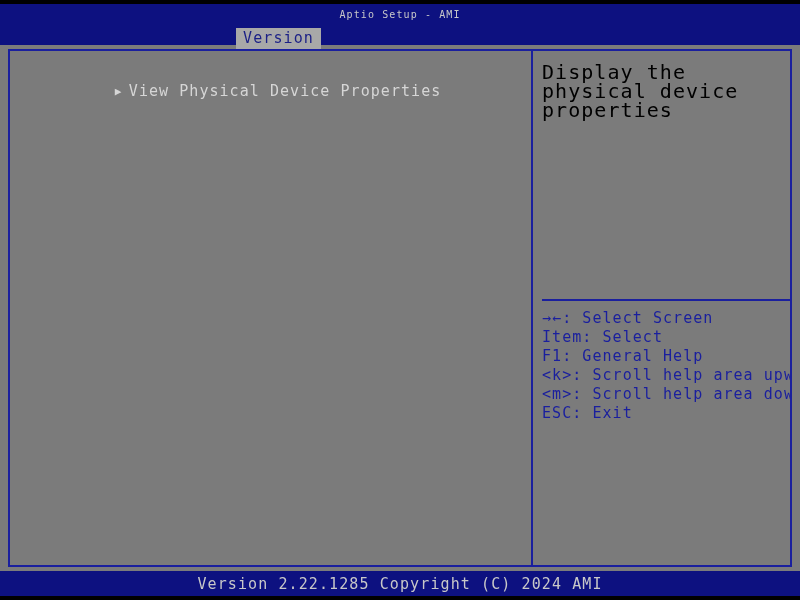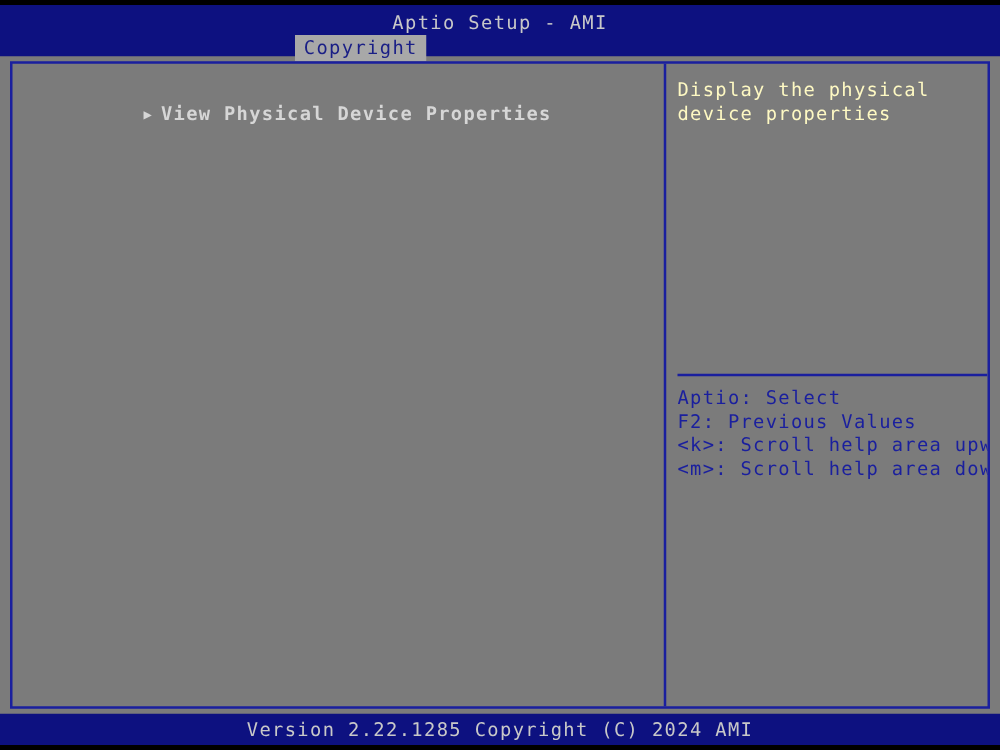--- a/index.html
+++ b/index.html
@@ -42,21 +42,21 @@
     left: 0; top: 4px;
     width: 800px; height: 41px;
     background: #0d1180;
   }
   .header-title {
     position: absolute;
     left: 0; top: 5px;
     width: 800px;
     text-align: center;
     color: #c8c8c8;
-    font-size: 15px;
+    font-size: 10px;
     letter-spacing: 1.1px;
     white-space: pre;
   }
   .tabs {
     position: absolute;
     left: 0; top: 24px;
     width: 800px;
     height: 21px;
   }
   .tab {
@@ -82,21 +82,20 @@
     background: #7b7b7b;
   }
 
   
   .left-panel {
     position: absolute;
     left: 0; top: 0;
     width: 521px; height: 514px;
     box-sizing: border-box;
     overflow: hidden;
-    font-weight: bold;
   }
   .menu-list {
     position: absolute;
     left: 0; top: 12px;
     width: 521px;
   }
   .menu-item {
     position: relative;
     height: 19px;
     line-height: 19px;
@@ -130,22 +129,22 @@
     position: absolute;
     left: 523px; top: 0;
     width: 257px; height: 514px;
     box-sizing: border-box;
     overflow: hidden;
   }
   .help-desc {
     position: absolute;
     left: 9px; top: 12px;
     width: 238px;
-    color: #fef9c3;
-    font-size: 15px;
+    color: #000000;
+    font-size: 20px;
     letter-spacing: 1.05px;
     line-height: 19px;
     word-wrap: break-word;
   }
   .h-divider {
     position: absolute;
     left: 9px; top: 248px;
     width: 248px; height: 2px;
     background: #1a1f9e;
   }
@@ -184,44 +183,46 @@
 </head>
 <body>
 
 <div id="screen">
 
   <div class="strip-top"></div>
 
   <div class="header">
     <div class="header-title">Aptio Setup - AMI</div>
     <div class="tabs">
-      <div class="tab">Copyright</div>
+      <div class="tab">Version</div>
     </div>
   </div>
 
   <div class="frame">
 
     <div class="left-panel">
       <div class="menu-list">
         <div class="menu-item">
           <span class="menu-arrow">▶</span><span class="menu-label">View Physical Device Properties</span>
         </div>
       </div>
     </div>
 
     <div class="v-divider"></div>
 
     <div class="right-panel">
       <div class="help-desc">Display the physical device properties</div>
       <div class="h-divider"></div>
       <div class="help-keys">
-        <div class="help-key-line"><span>Aptio</span><span>: Select</span></div>
-        <div class="help-key-line"><span>F2</span><span>: Previous Values</span></div>
+        <div class="help-key-line"><span>→←</span><span>: Select Screen</span></div>
+        <div class="help-key-line"><span>Item</span><span>: Select</span></div>
+        <div class="help-key-line"><span>F1</span><span>: General Help</span></div>
         <div class="help-key-line"><span>&lt;k&gt;</span><span>: Scroll help area upwards</span></div>
         <div class="help-key-line"><span>&lt;m&gt;</span><span>: Scroll help area downwards</span></div>
+        <div class="help-key-line"><span>ESC</span><span>: Exit</span></div>
       </div>
     </div>
 
   </div>
 
   <div class="footer">
     <div class="footer-text">Version 2.22.1285 Copyright (C) 2024 AMI</div>
   </div>
 
   <div class="strip-bottom"></div>

